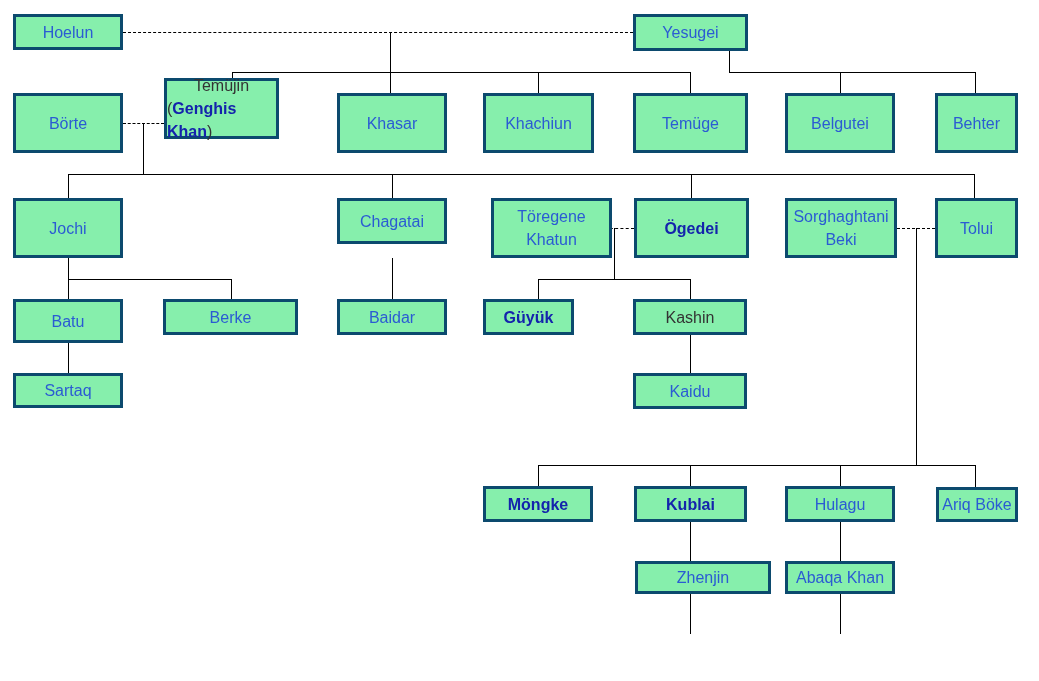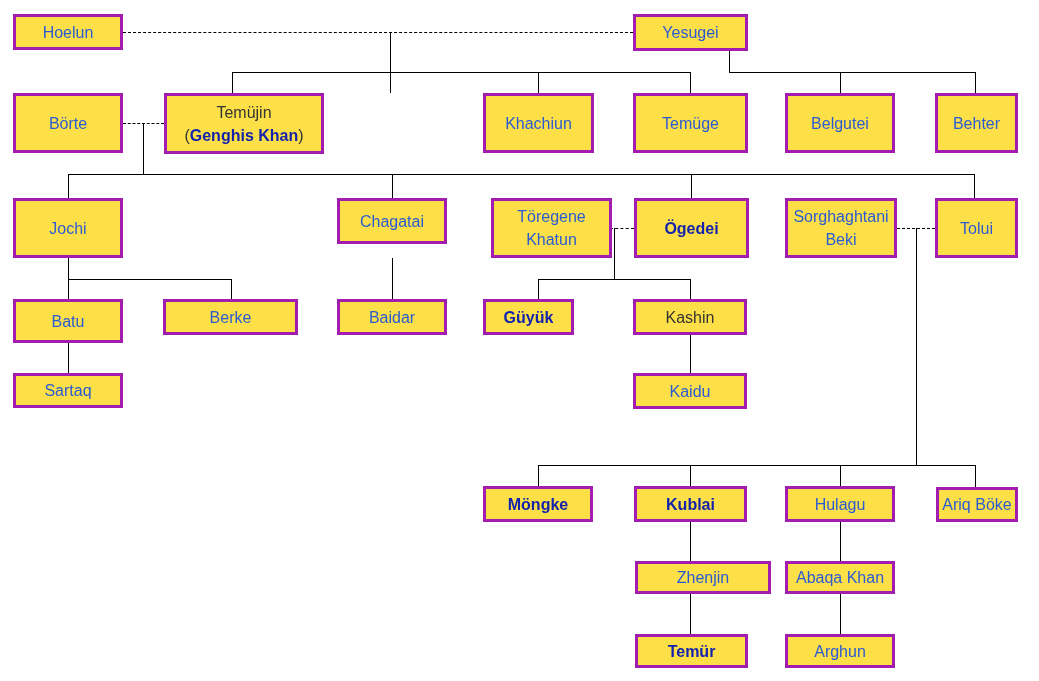--- a/index.html
+++ b/index.html
@@ -1,18 +1,18 @@
 <!DOCTYPE html>
 <html><head>
 <meta charset="utf-8">
 <style>
   html,body{margin:0;padding:0;background:#fff;}
   #stage{position:relative;width:1039px;height:681px;background:#fff;
          font-family:"Liberation Sans","DejaVu Sans",sans-serif;overflow:hidden;}
-  .node{position:absolute;box-sizing:border-box;border:3px solid #a21caf;background:#fde047;
+  .node{position:absolute;box-sizing:border-box;border:3px solid #0c4a6e;background:#86efac;
         display:flex;flex-direction:column;align-items:center;justify-content:center;
         text-align:left;font-size:16px;line-height:23px;}
   .lnk{color:#2b5bd3;}
   .khan{color:#1423ac;font-weight:bold;}
   .plain{color:#333;}
   .hl,.vl,.hd{position:absolute;}
   .hl{height:0;border-top:1px solid #000;}
   .vl{width:0;border-left:1px solid #000;}
   .hd{height:0;border-top:1px dashed #000;}
 </style>
@@ -72,23 +72,26 @@
   <div class="node" style="left:13px;top:14px;width:110px;height:36px">
     <span class="lnk">Hoelun</span>
   </div>
   <div class="node" style="left:633px;top:14px;width:115px;height:37px">
     <span class="lnk">Yesugei</span>
   </div>
 
   <div class="node" style="left:13px;top:93px;width:110px;height:60px">
     <span class="lnk">Börte</span>
   </div>
-  <div class="node" style="left:164px;top:93px;width:160px;height:61px">
+  <div class="node" style="left:164px;top:78px;width:115px;height:61px">
     <span class="plain">Temüjin</span>
     <span><span class="plain">(</span><span class="khan">Genghis Khan</span><span class="plain">)</span></span>
+  </div>
+  <div class="node" style="left:337px;top:93px;width:110px;height:60px">
+    <span class="lnk">Khasar</span>
   </div>
   <div class="node" style="left:483px;top:93px;width:111px;height:60px">
     <span class="lnk">Khachiun</span>
   </div>
   <div class="node" style="left:633px;top:93px;width:115px;height:60px">
     <span class="lnk">Temüge</span>
   </div>
   <div class="node" style="left:785px;top:93px;width:110px;height:60px">
     <span class="lnk">Belgutei</span>
   </div>
@@ -153,20 +156,14 @@
     <span class="lnk">Ariq Böke</span>
   </div>
 
   <div class="node" style="left:635px;top:561px;width:136px;height:33px">
     <span class="lnk">Zhenjin</span>
   </div>
   <div class="node" style="left:785px;top:561px;width:110px;height:33px">
     <span class="lnk">Abaqa Khan</span>
   </div>
 
-  <div class="node" style="left:635px;top:634px;width:113px;height:34px">
-    <span class="khan">Temür</span>
-  </div>
-  <div class="node" style="left:785px;top:634px;width:110px;height:34px">
-    <span class="lnk">Arghun</span>
-  </div>
 
 </div>
 
 </body></html>

